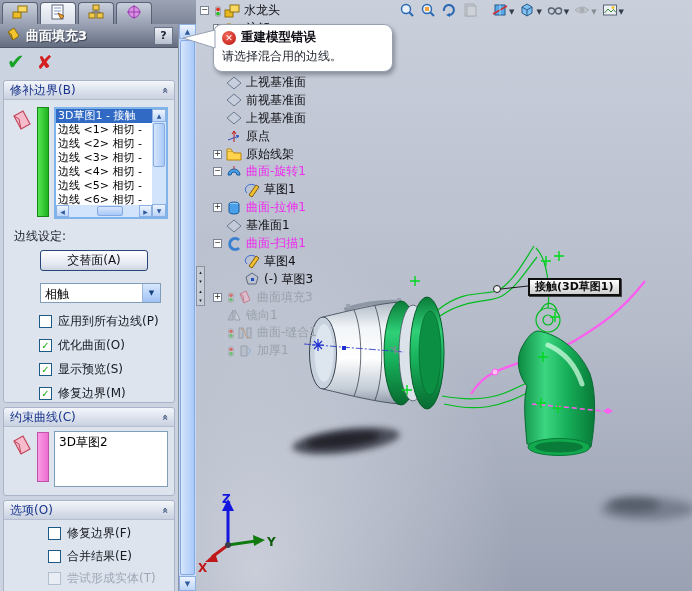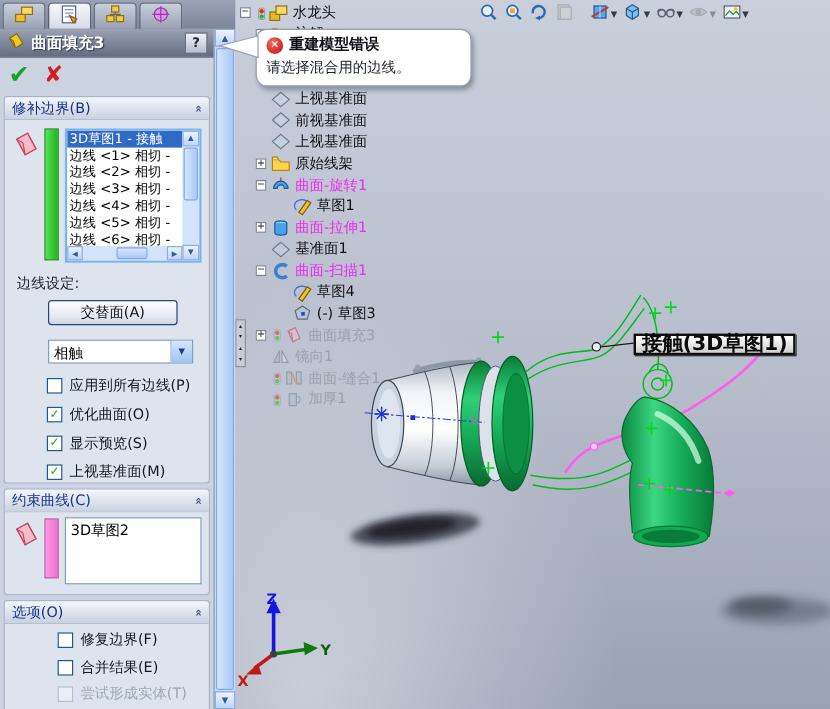--- a/index.html
+++ b/index.html
@@ -30,21 +30,21 @@
   .trow.gray .ticon,.trow.gray .stop{opacity:.55;}
   .trow.hidden{visibility:hidden;}
   .lvl0{padding-left:0;} .lvl1{padding-left:13px;} .lvl2{padding-left:31px;}
   
   .splitter{position:absolute;left:0;top:266px;width:7px;height:38px;z-index:5;
     background:#c6ccd6;border:1px solid #8a92a2;display:flex;flex-direction:column;
     align-items:center;justify-content:space-around;font-size:5px;color:#222;}
   
   .callout{position:absolute;left:332px;top:278px;z-index:6;border:2px solid #101010;
     background:linear-gradient(180deg,#ffffff,#cfcfcf);padding:0 5px;height:14px;
-    font-size:17px;font-weight:bold;color:#0a0a0a;line-height:14px;box-shadow:1px 1px 0 #444;}
+    font-size:11px;font-weight:bold;color:#0a0a0a;line-height:14px;box-shadow:1px 1px 0 #444;}
   
   .balloon{position:absolute;left:213px;top:24px;width:162px;z-index:30;background:#fff;
     border:1px solid #98a0b0;border-radius:9px;padding:4px 8px 6px 8px;box-shadow:2px 3px 4px rgba(30,34,44,.35);}
   .balloon .brow{display:flex;align-items:center;gap:5px;}
   .err-ic{width:14px;height:14px;border-radius:50%;background:radial-gradient(circle at 35% 30%,#f06a5a,#d3352b 60%,#9e1d15);
     color:#fff;font-size:9px;font-weight:bold;display:flex;align-items:center;justify-content:center;flex:0 0 auto;}
   .balloon .btitle{font-size:12.5px;font-weight:bold;color:#101018;}
   .balloon .bmsg{font-size:12px;color:#1c202a;margin-top:2px;}
   .btail{position:absolute;left:182px;top:27px;z-index:31;}
   
@@ -365,20 +365,30 @@
         <div class="trow lvl1">
           <span style="width: 13px; flex: 0 0 auto;"></span>
           <span class="ticon">
             <svg width="16" height="16" viewBox="0 0 16 16">
               <path d="M8,2 L15,8 L8,14 L1,8 Z" fill="rgba(205,215,230,.4)" stroke="#6a7a90"></path>
             </svg>
           </span>
           <span class="tlabel">上视基准面</span>
         </div>
         <div class="trow lvl1">
+          <span style="width: 13px; flex: 0 0 auto;"></span>
+          <span class="ticon">
+            <svg width="16" height="16" viewBox="0 0 16 16">
+              <path d="M8,14 V3 M8,3 L6,6 M8,3 L10,6" stroke="#c01818" fill="none"></path>
+              <path d="M2,12 L13,8 M13,8 L10,7.4 M13,8 L10.6,10" stroke="#3050c0" fill="none"></path>
+            </svg>
+          </span>
+          <span class="tlabel">原点</span>
+        </div>
+        <div class="trow lvl1">
           <span class="exp">+</span>
           <span class="ticon">
             <svg width="16" height="16" viewBox="0 0 16 16">
               <path d="M1,5 h5 l2,2 h7 v7 h-14 Z" fill="#ffd34d" stroke="#b8860b"></path>
               <path d="M1,5 v-2 h4 l1,2" fill="#ffe07a" stroke="#b8860b"></path>
             </svg>
           </span>
           <span class="tlabel">原始线架</span>
         </div>
         <div class="trow lvl1 magenta">
@@ -613,21 +623,21 @@
             <div class="cb" style="left: 35px; top: 237px;">
               <span class="box">✓</span>
               <span class="lb">优化曲面(O)</span>
             </div>
             <div class="cb" style="left: 35px; top: 261px;">
               <span class="box">✓</span>
               <span class="lb">显示预览(S)</span>
             </div>
             <div class="cb" style="left: 35px; top: 285px;">
               <span class="box">✓</span>
-              <span class="lb">上视基准面(M)</span>
+              <span class="lb">修复边界(M)</span>
             </div>
           </div>
       </div>
     </div>
 
     <div class="section">
       <div class="sec-head">
         <span class="h">约束曲线(C)</span>
         <span class="chev">«</span>
       </div>

